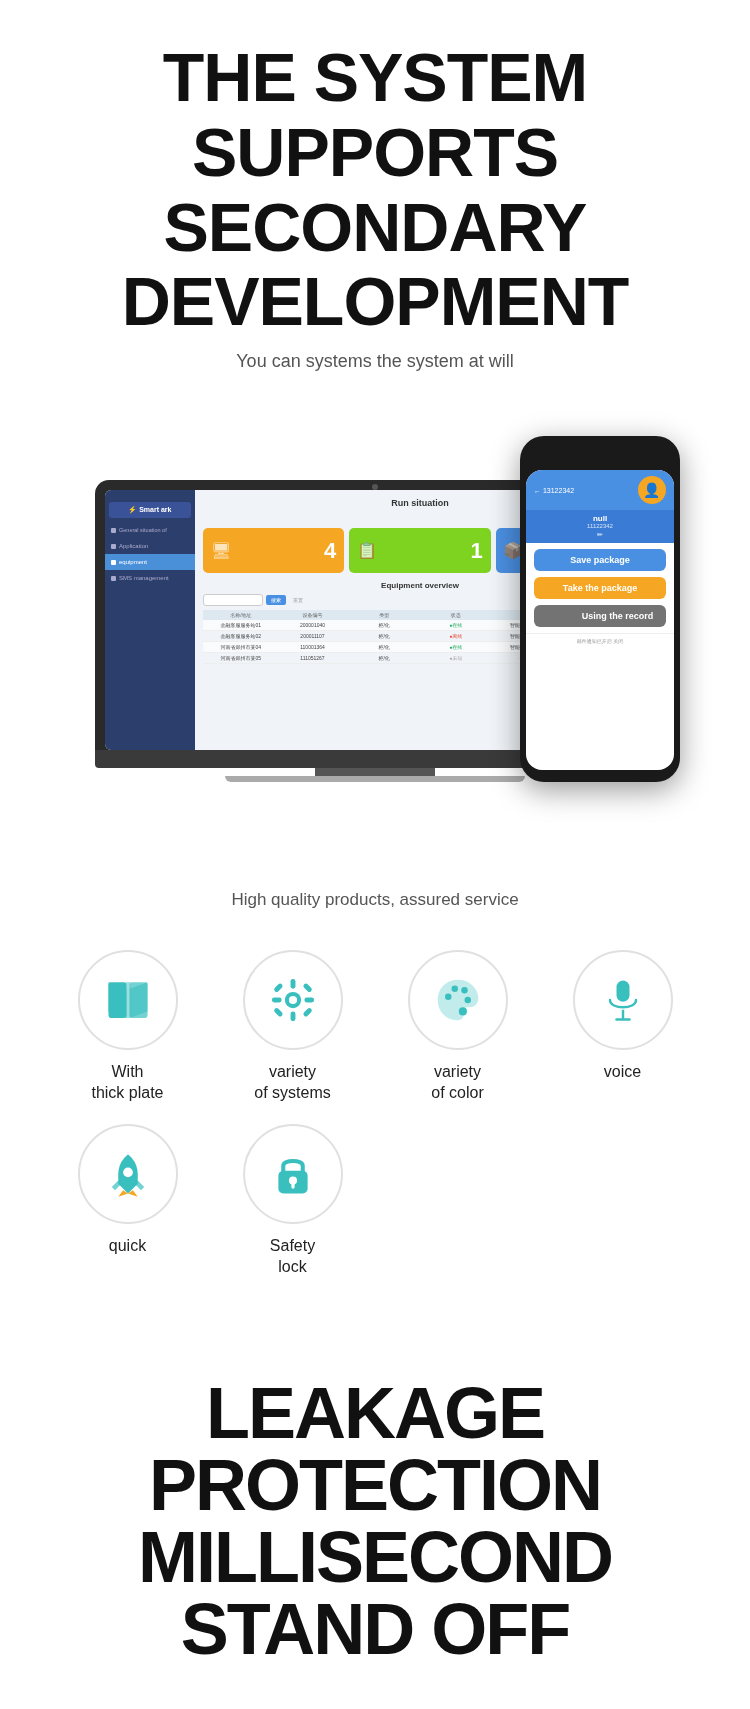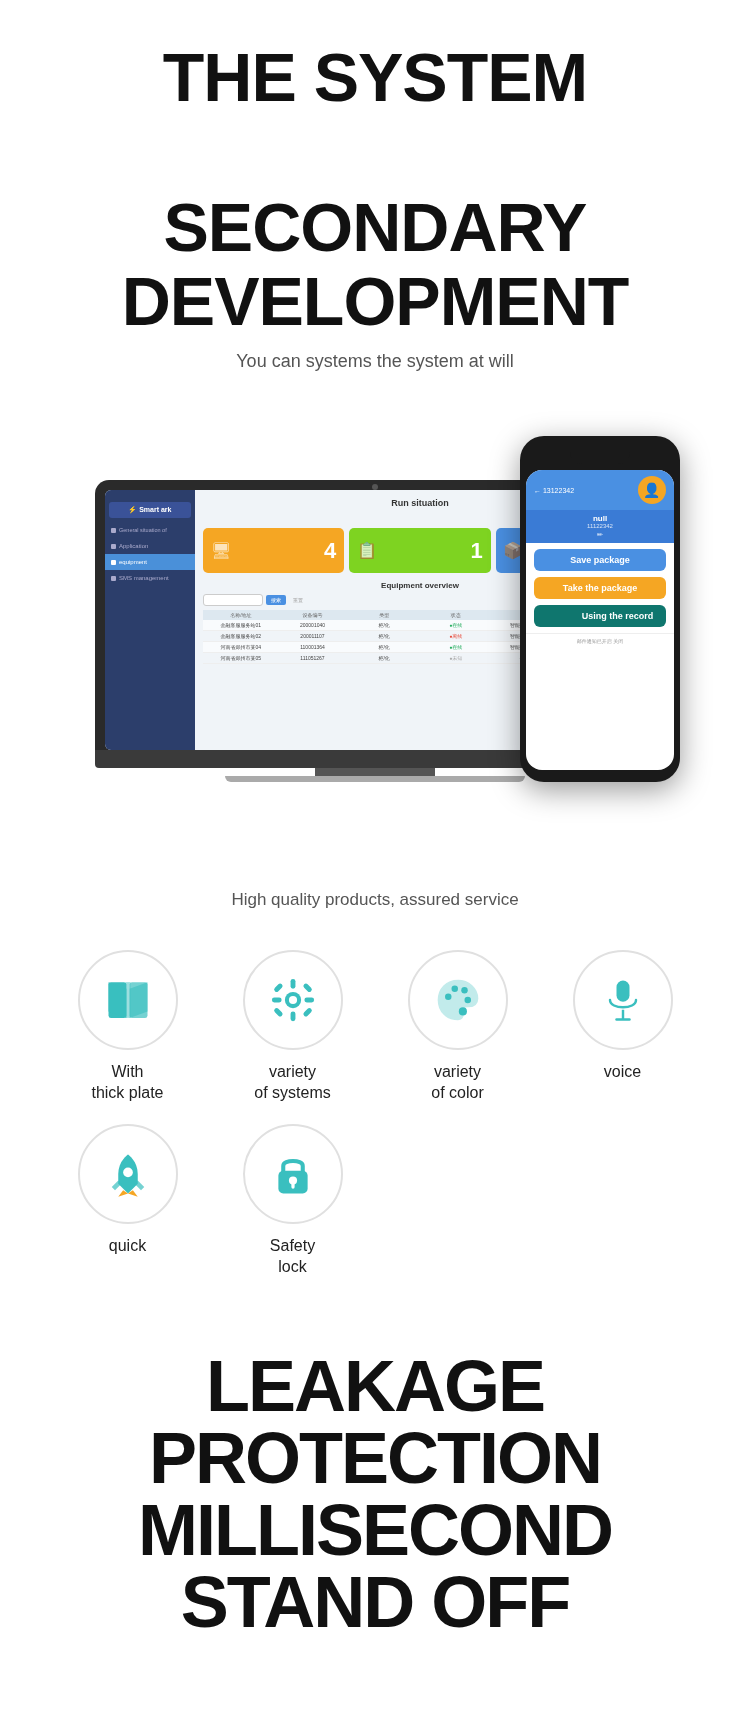--- a/index.html
+++ b/index.html
@@ -287,21 +287,21 @@
     .phone-menu-item {
       margin: 6px 8px;
       padding: 6px 8px;
       border-radius: 6px;
       color: #fff;
       font-size: 9px;
       font-weight: bold;
     }
     .phone-menu-blue { background: #4a90e2; }
     .phone-menu-orange { background: #f5a623; }
-    .phone-menu-red { background: #0f766e; padding-left: 43px; }
+    .phone-menu-red { background: #737373; padding-left: 43px; }
     .phone-footer {
       font-size: 5px;
       color: #999;
       text-align: center;
       padding: 4px;
       border-top: 1px solid #eee;
     }
 
     
     .selling-section {
@@ -322,21 +322,21 @@
       margin-top: 8px;
       margin-bottom: 40px;
     }
 
     
     .features-grid {
       display: grid;
       grid-template-columns: repeat(4, 1fr);
       gap: 20px 10px;
       padding: 0 20px;
-      margin-bottom: 13px;
+      margin-bottom: 40px;
     }
     .feature-item {
       display: flex;
       flex-direction: column;
       align-items: center;
       gap: 12px;
     }
     .feature-circle {
       width: 100px;
       height: 100px;
@@ -376,21 +376,21 @@
       height: 52px;
       fill: #3abfbf;
     }
   </style>
 </head>
 <body>
 
 <section class="hero-section">
   <h1 class="hero-title">
     <span>THE SYSTEM</span><br>
-    <br>
+    <span>SUPPORTS</span><br>
     <span>SECONDARY</span><br>
     <span>DEVELOPMENT</span>
   </h1>
   <p class="hero-subtitle">You can systems the system at will</p>
 
   <div class="device-area">
 
     <div class="laptop">
       <div class="laptop-screen-outer">
         <div class="laptop-camera"></div>

